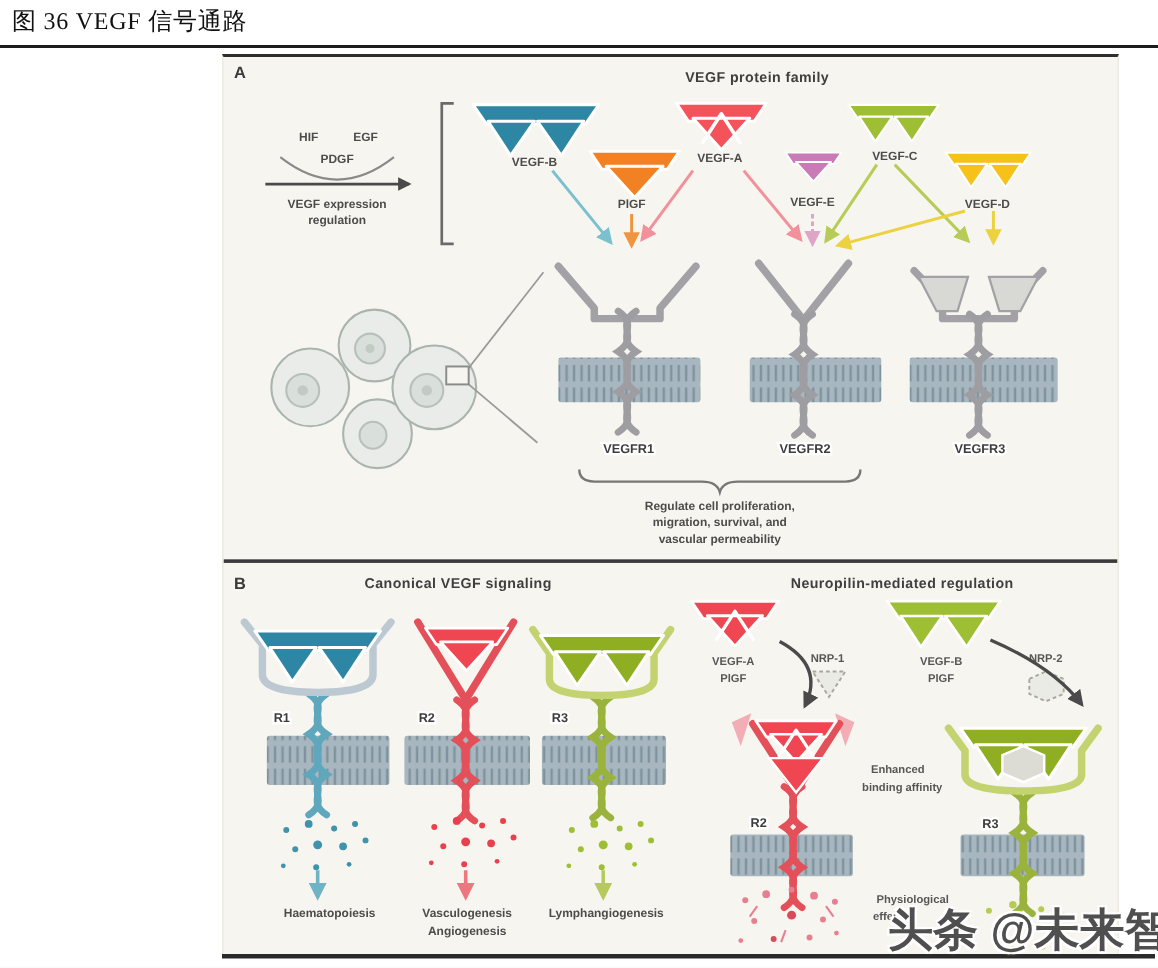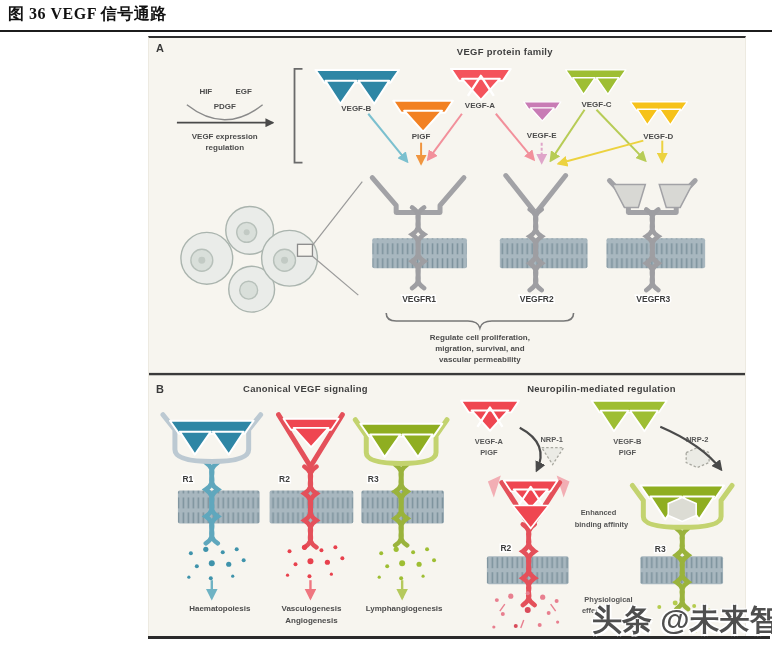--- a/index.html
+++ b/index.html
@@ -2,21 +2,21 @@
 <html><head>
 <meta charset="utf-8">
 <style>
   html,body{margin:0;padding:0;}
   body{
     width:772px;height:645px;position:relative;background:#ffffff;
     font-family:"Liberation Sans",sans-serif;overflow:hidden;
   }
   .fig-title{
     position:absolute;left:8px;top:4px;
-    font-family:"Liberation Serif",serif;font-weight:bold;
+    font-family:"Liberation Serif",serif;font-weight:normal;
     font-size:16px;color:#111;letter-spacing:.5px;white-space:nowrap;
   }
   .title-rule{position:absolute;left:0;top:30px;width:772px;height:2px;background:#1c1c1c;}
   .figure{
     position:absolute;left:148px;top:36px;width:598px;height:601px;
     background:#f7f5ef;border-top:2px solid #2e2e2e;
     border-left:1px solid #edeae1;border-right:1px solid #edeae1;
     box-sizing:border-box;
   }
   .figure svg{display:block;width:100%;height:100%;}

